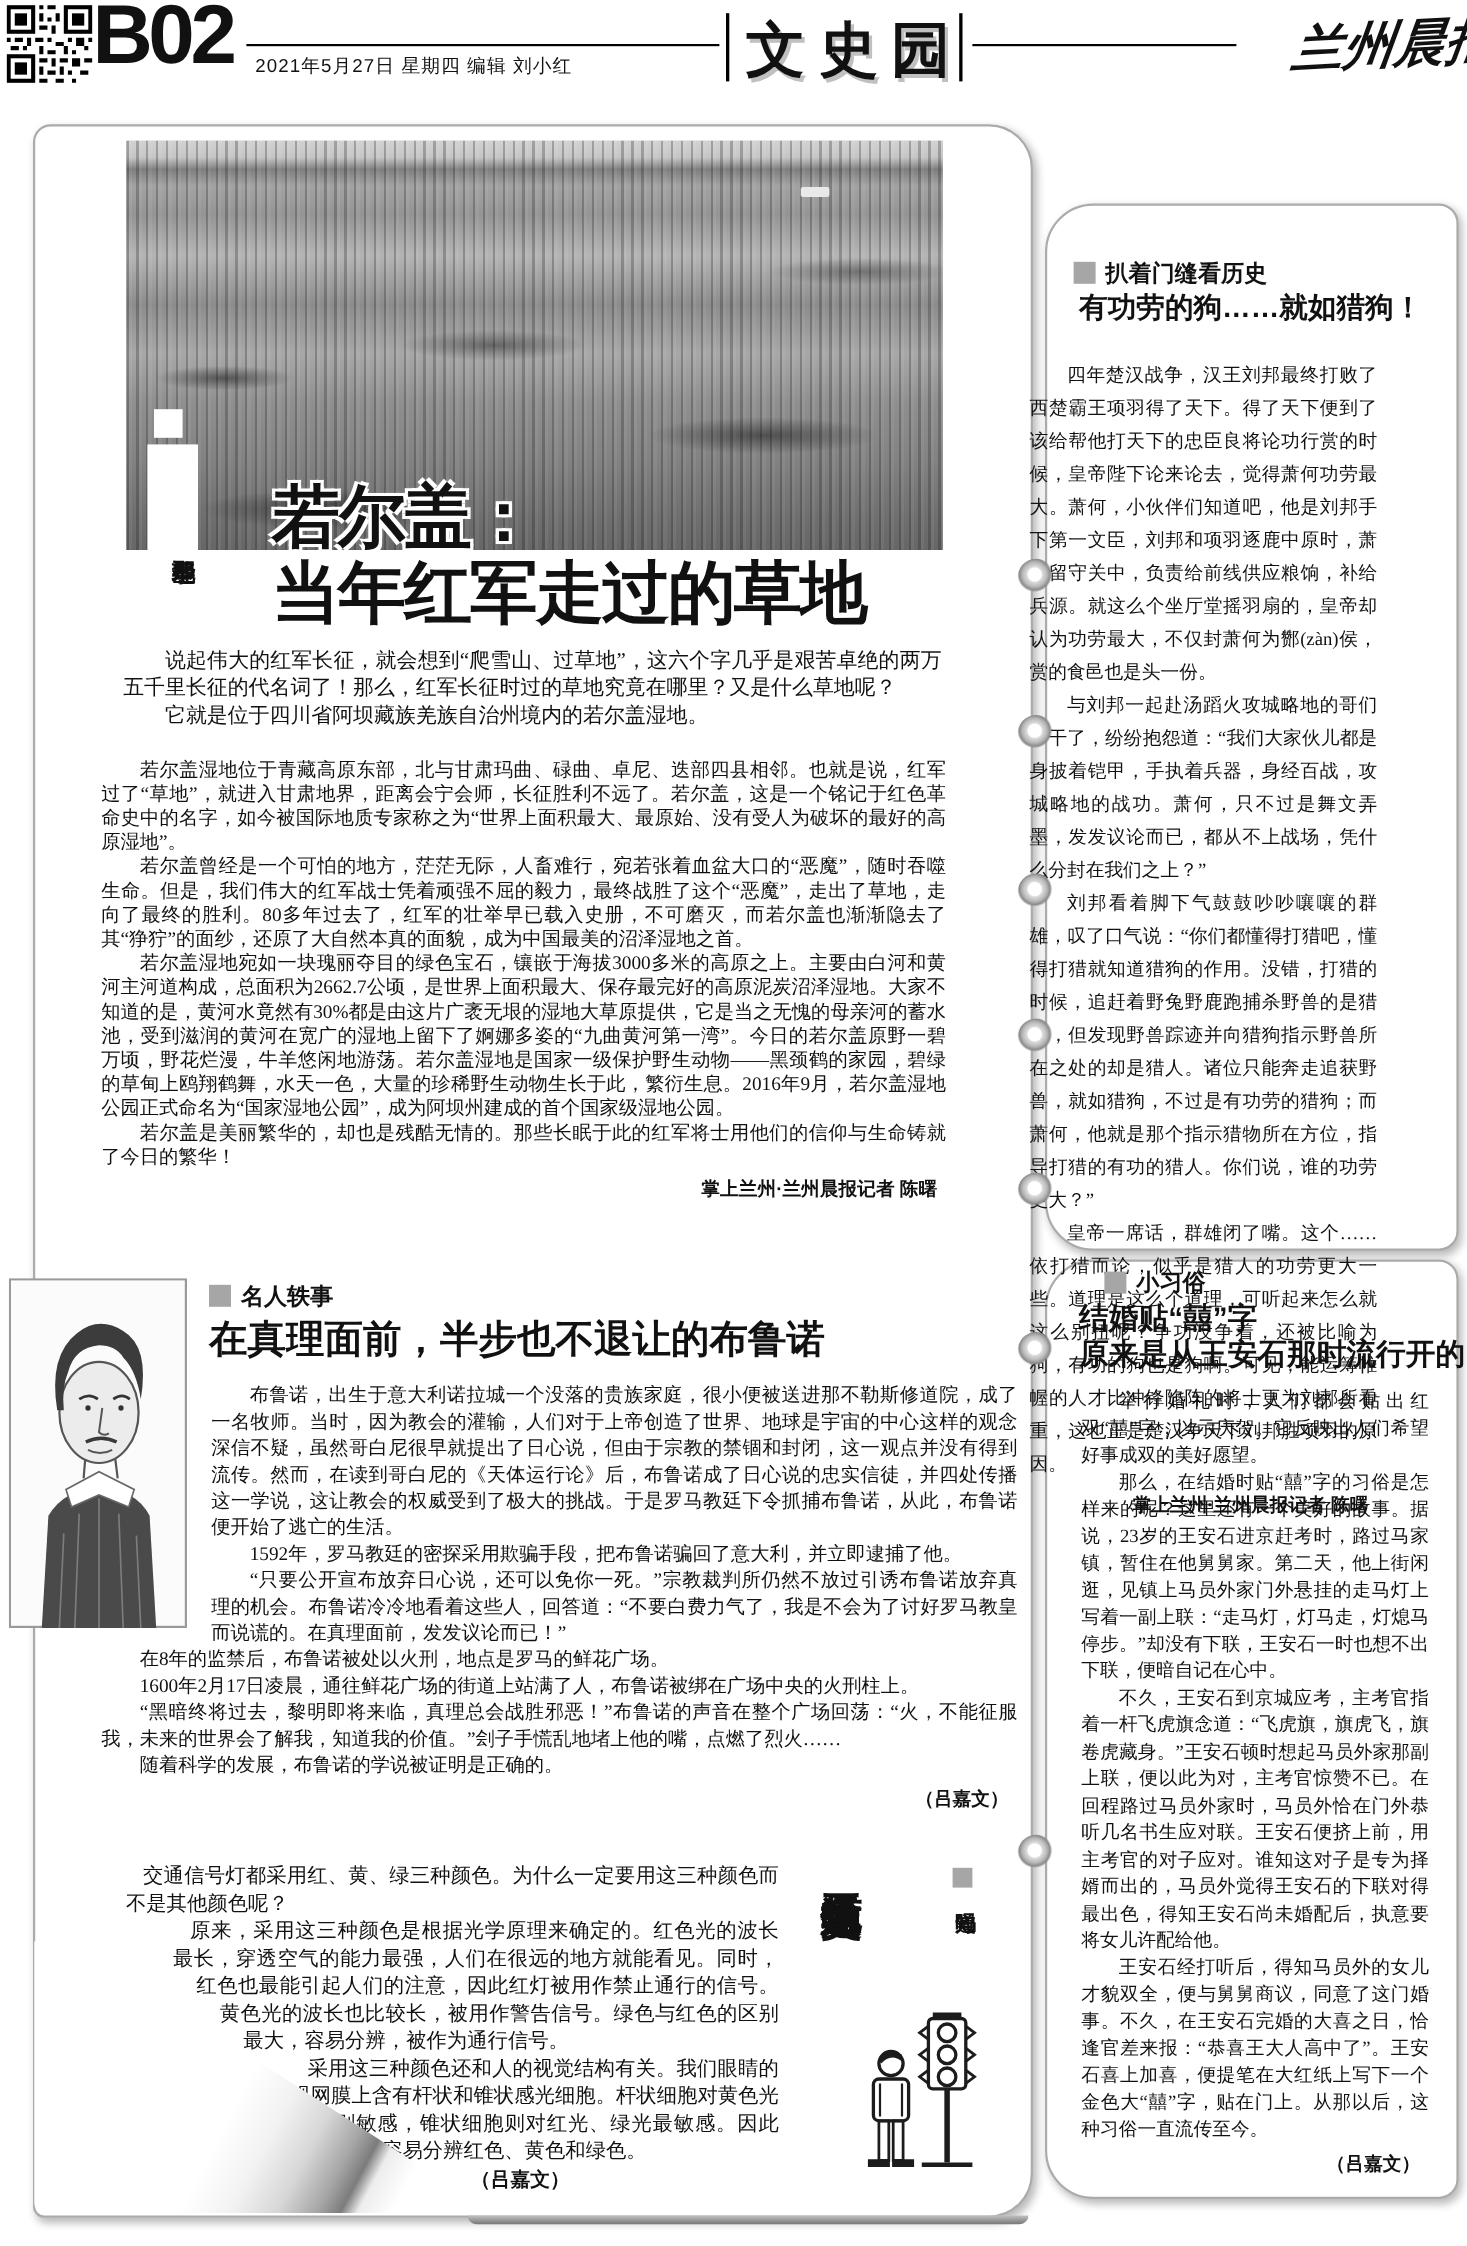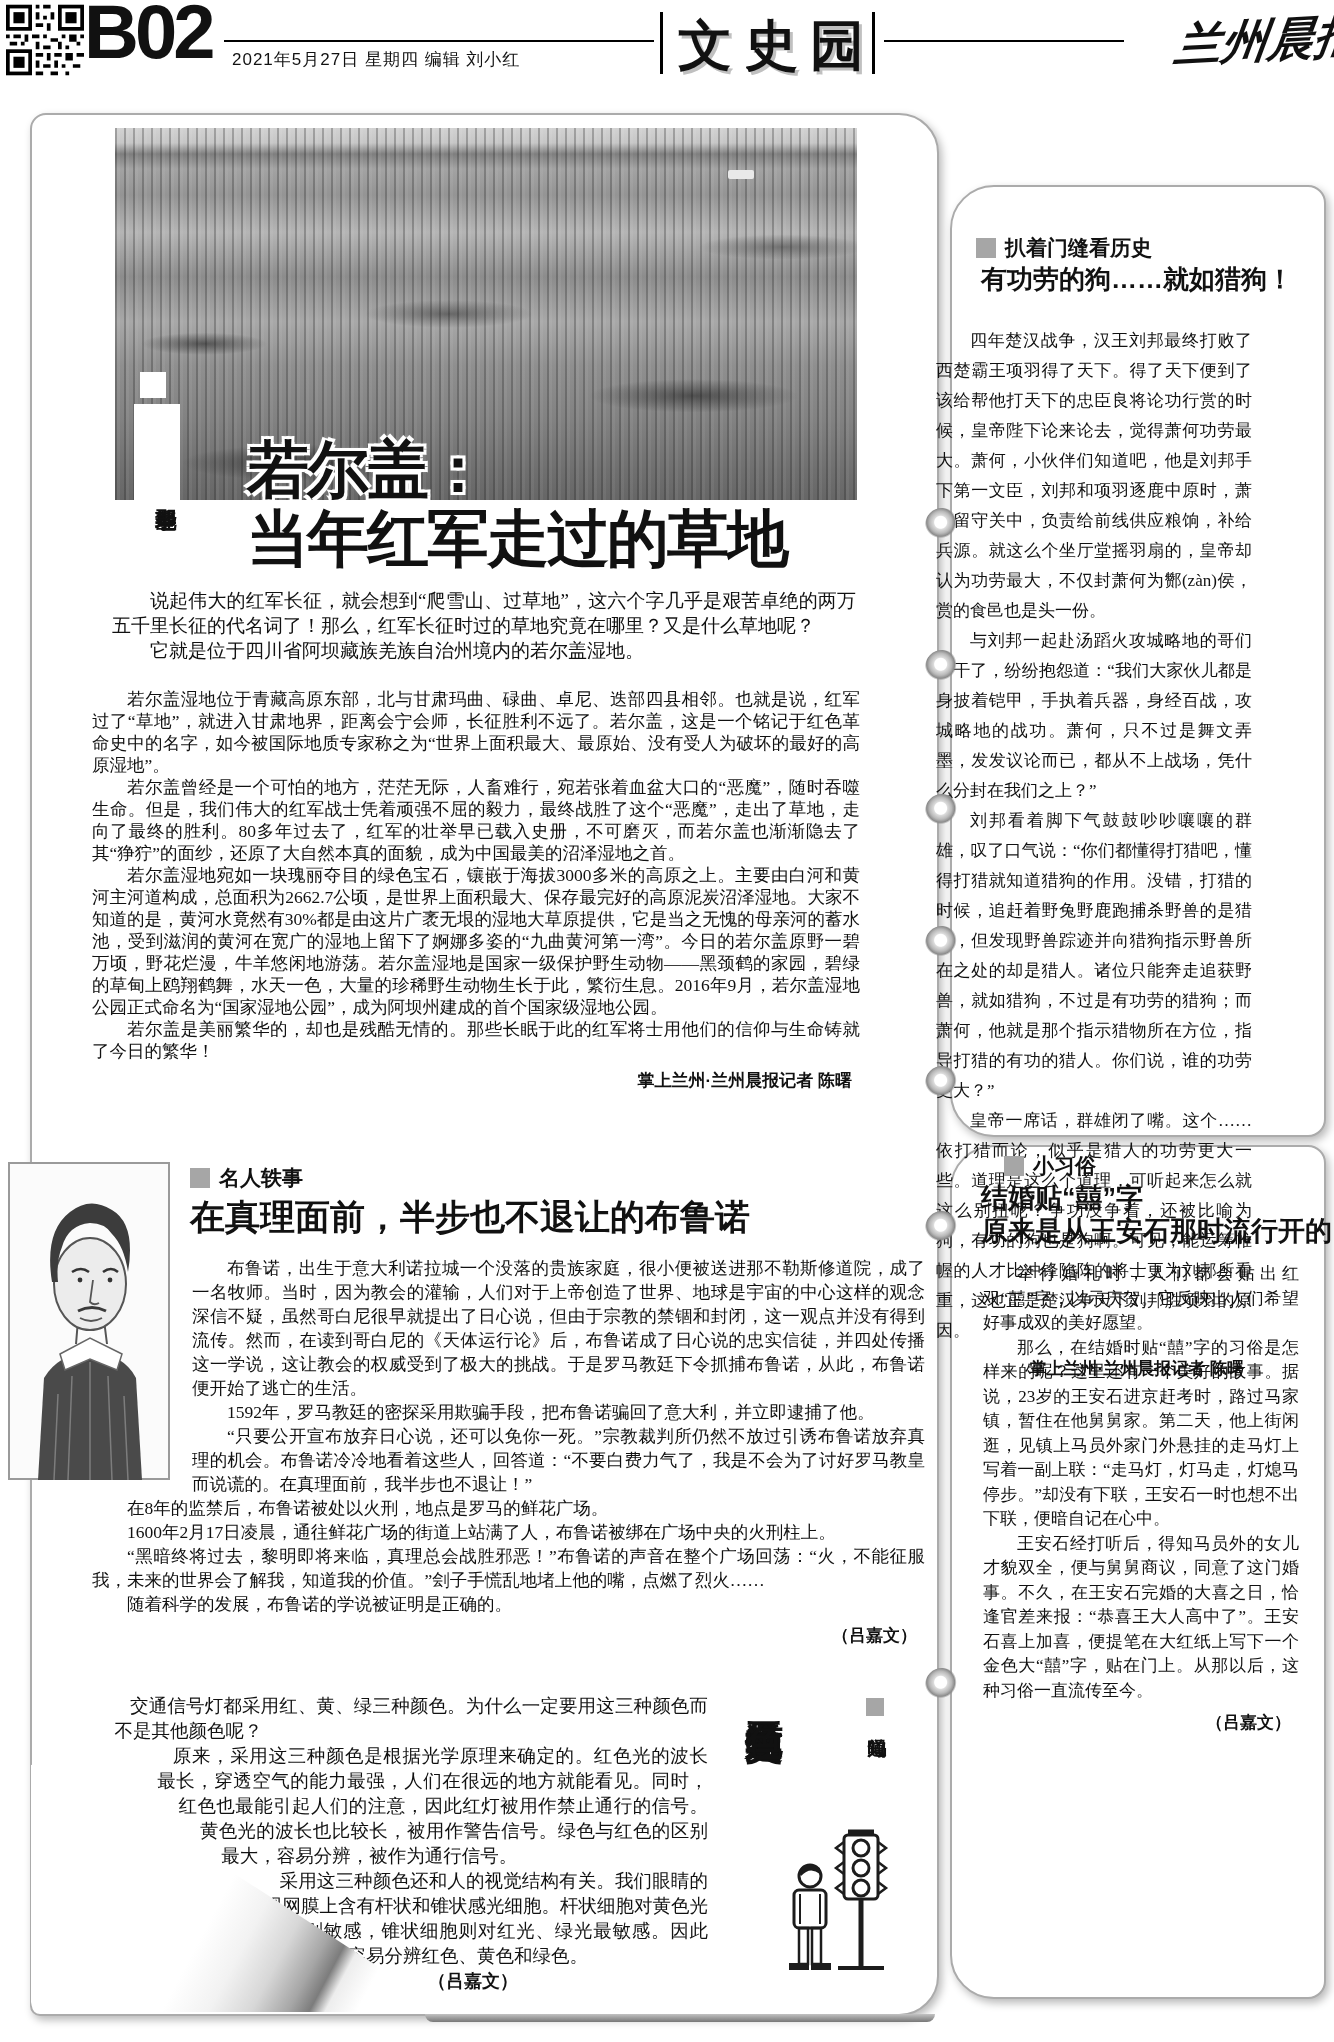--- a/index.html
+++ b/index.html
@@ -163,21 +163,21 @@
   </svg>
 </div>
 <div class="abs bruno-tag tag">
   <span class="sq"></span><span>名人轶事</span>
 </div>
 <div class="abs bruno-title sans">在真理面前，半步也不退让的布鲁诺</div>
 <div class="abs bruno-body">
   <div class="bruno-gap"></div>
   <p>布鲁诺，出生于意大利诺拉城一个没落的贵族家庭，很小便被送进那不勒斯修道院，成了一名牧师。当时，因为教会的灌输，人们对于上帝创造了世界、地球是宇宙的中心这样的观念深信不疑，虽然哥白尼很早就提出了日心说，但由于宗教的禁锢和封闭，这一观点并没有得到流传。然而，在读到哥白尼的《天体运行论》后，布鲁诺成了日心说的忠实信徒，并四处传播这一学说，这让教会的权威受到了极大的挑战。于是罗马教廷下令抓捕布鲁诺，从此，布鲁诺便开始了逃亡的生活。</p>
   <p>1592年，罗马教廷的密探采用欺骗手段，把布鲁诺骗回了意大利，并立即逮捕了他。</p>
-  <p>“只要公开宣布放弃日心说，还可以免你一死。”宗教裁判所仍然不放过引诱布鲁诺放弃真理的机会。布鲁诺冷冷地看着这些人，回答道：“不要白费力气了，我是不会为了讨好罗马教皇而说谎的。在真理面前，我半步也不退让！”</p>
+  <p>“只要公开宣布放弃日心说，还可以免你一死。”宗教裁判所仍然不放过引诱布鲁诺放弃真理的机会。布鲁诺冷冷地看着这些人，回答道：“不要白费力气了，我是不会为了讨好罗马教皇而说谎的。在真理面前，发发议论而已！”</p>
   <p>在8年的监禁后，布鲁诺被处以火刑，地点是罗马的鲜花广场。</p>
   <p>1600年2月17日凌晨，通往鲜花广场的街道上站满了人，布鲁诺被绑在广场中央的火刑柱上。</p>
   <p>“黑暗终将过去，黎明即将来临，真理总会战胜邪恶！”布鲁诺的声音在整个广场回荡：“火，不能征服我，未来的世界会了解我，知道我的价值。”刽子手慌乱地堵上他的嘴，点燃了烈火……</p>
   <p>随着科学的发展，布鲁诺的学说被证明是正确的。</p>
   <p class="byline">（吕嘉文）</p>
 </div>
 
 <div class="abs traffic-body">
   <div class="curl-gap"></div>
   <p>交通信号灯都采用红、黄、绿三种颜色。为什么一定要用这三种颜色而不是其他颜色呢？</p>
@@ -228,15 +228,16 @@
 <div class="abs r2-tag tag">
   <span class="sq"></span><span>小习俗</span>
 </div>
 <div class="abs r2-title sans">
   <div>结婚贴“囍”字</div>
   <div>原来是从王安石那时流行开的</div>
 </div>
 <div class="abs r2-body">
   <p>举行婚礼时，人们都会贴出红双“囍”字，以示庆贺。它反映出人们希望好事成双的美好愿望。</p>
   <p>那么，在结婚时贴“囍”字的习俗是怎样来的呢？这里还有一个美好的故事。据说，23岁的王安石进京赶考时，路过马家镇，暂住在他舅舅家。第二天，他上街闲逛，见镇上马员外家门外悬挂的走马灯上写着一副上联：“走马灯，灯马走，灯熄马停步。”却没有下联，王安石一时也想不出下联，便暗自记在心中。</p>
+  <p>不久，王安石到京城应考，主考官指着一杆飞虎旗念道：“飞虎旗，旗虎飞，旗卷虎藏身。”王安石顿时想起马员外家那副上联，便以此为对，主考官惊赞不已。在回程路过马员外家时，马员外恰在门外恭听几名书生应对联。王安石便挤上前，用主考官的对子应对。谁知这对子是专为择婿而出的，马员外觉得王安石的下联对得最出色，得知王安石尚未婚配后，执意要将女儿许配给他。</p>
   <p>王安石经打听后，得知马员外的女儿才貌双全，便与舅舅商议，同意了这门婚事。不久，在王安石完婚的大喜之日，恰逢官差来报：“恭喜王大人高中了”。王安石喜上加喜，便提笔在大红纸上写下一个金色大“囍”字，贴在门上。从那以后，这种习俗一直流传至今。</p>
   <p class="byline">（吕嘉文）</p>
 </div>
 
 </body></html>

